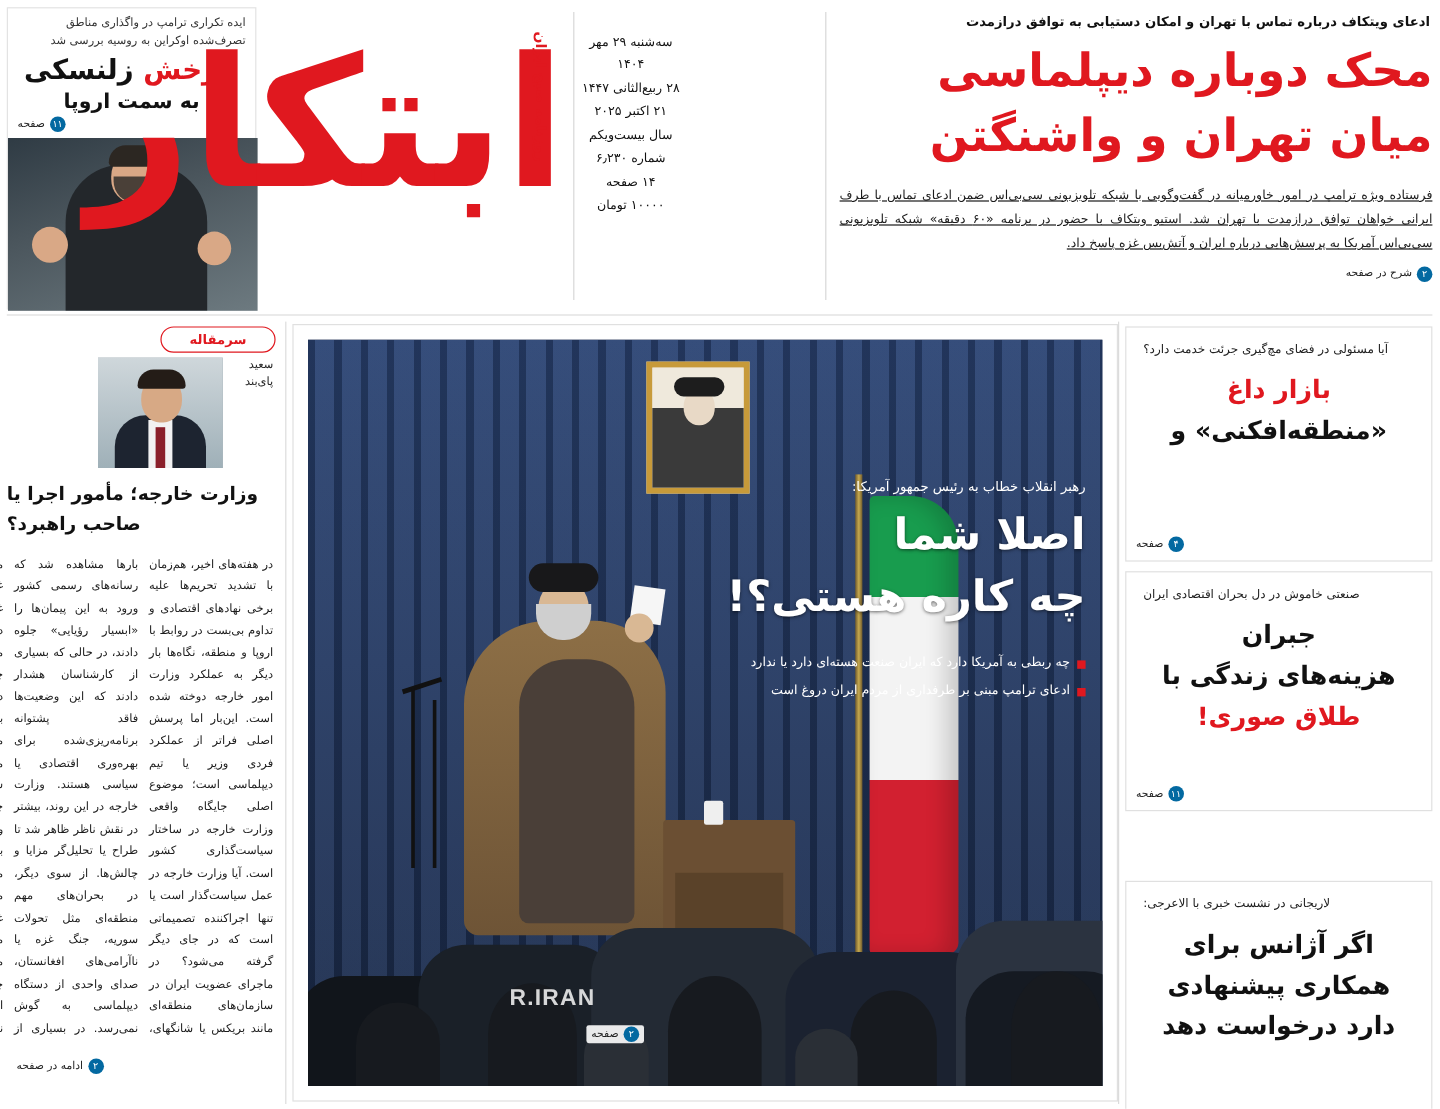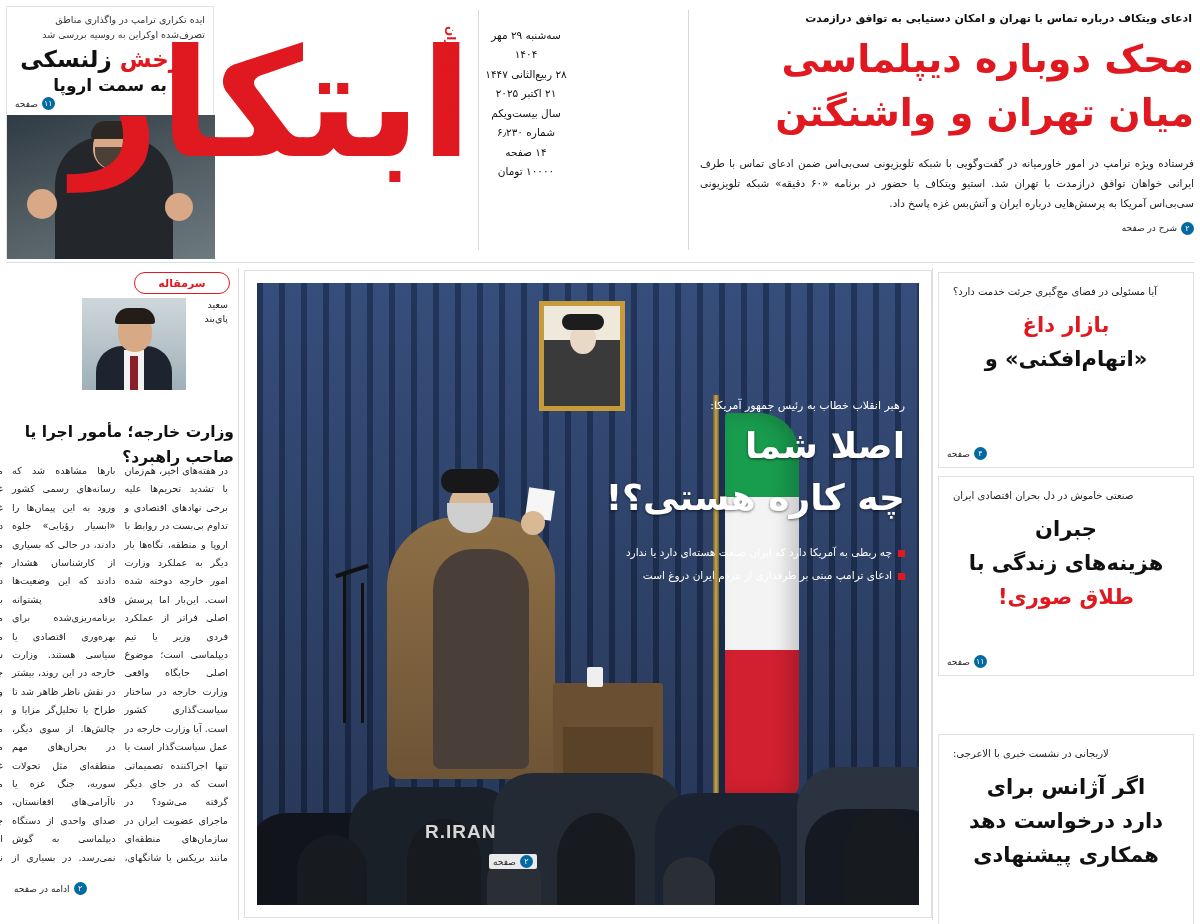--- a/index.html
+++ b/index.html
@@ -109,21 +109,21 @@
     text-align: right;
   }
   .lead .kicker { font-size: 11px; color: #111; font-weight: bold; margin: 4px 2px 8px 0; }
   .lead h1 {
     margin: 0; color: #e0181f; font-size: 38px; font-weight: bold;
     line-height: 1.42; letter-spacing: -0.5px;
   }
   .lead h1 .ln2 { display: block; }
   .lead .deck {
     font-size: 10.4px; color: #1b1b1b; line-height: 1.95; margin-top: 12px;
-    text-align: justify; text-align-last: right;
+    text-align: justify; text-align-last: right; text-decoration: underline;
   }
   .lead .lead-ref { margin-top: 8px; display: flex; justify-content: flex-start; }
 
   .hrule { position: absolute; left: 6px; top: 262px; width: 1188px; height: 1px; background: #dcdcdc; }
 
   
   .editorial {
     position: absolute; left: 6px; top: 268px; width: 228px; height: 640px;
     background: #fff;
   }
@@ -156,21 +156,21 @@
   .ed-photo .hair {
     position: absolute; left: 33px; top: 10px; width: 40px; height: 16px;
     background: #241c17; border-radius: 20px 20px 4px 4px;
   }
   .ed-name {
     position: absolute; right: 6px; top: 30px; width: 44px;
     font-size: 9.5px; color: #222; text-align: right; line-height: 1.5;
   }
   .ed-title {
     position: absolute; left: 0; top: 132px; width: 228px;
-    text-align: right; font-size: 15.5px; font-weight: bold; color: #111; line-height: 1.6; margin-top: 20px;
+    text-align: left; font-size: 15.5px; font-weight: bold; color: #111; line-height: 1.6;
   }
   .ed-body {
     position: absolute; left: 0; top: 194px; width: 228px; height: 410px;
     font-size: 9.6px; line-height: 1.92; color: #1c1c1c;
     text-align: justify; text-align-last: right;
     padding: 0 6px;
     column-count: 2; column-gap: 9px; column-rule: 0;
   }
   .ed-more { position: absolute; left: 8px; top: 614px; }
 
@@ -461,21 +461,21 @@
         <span>صفحه</span>
       </div>
     </div>
   </div>
 
   <div class="side side-1">
     <div class="side-inner">
       <div class="s-kicker">آیا مسئولی در فضای مچ‌گیری جرئت خدمت دارد؟</div>
       <div class="s-head">
         <div><span class="red">بازار داغ</span></div>
-        <div>«اتهام‌افکنی» و</div>
+        <div>«منطقه‌افکنی» و</div>
       </div>
       <div class="page-ref s-ref">
         <span class="dot">۴</span>
         <span>صفحه</span>
       </div>
     </div>
   </div>
 
   <div class="side side-2">
     <div class="side-inner">
@@ -490,22 +490,22 @@
         <span>صفحه</span>
       </div>
     </div>
   </div>
 
   <div class="side side-3">
     <div class="side-inner">
       <div class="s-kicker">لاریجانی در نشست خبری با الاعرجی:</div>
       <div class="s-head">
         <div>اگر آژانس برای</div>
+        <div>همکاری پیشنهادی</div>
         <div>دارد درخواست دهد</div>
-        <div>همکاری پیشنهادی</div>
       </div>
       <div class="page-ref s-ref">
         <span class="dot">۱۱</span>
         <span>صفحه</span>
       </div>
     </div>
   </div>
 
 </div>
 

